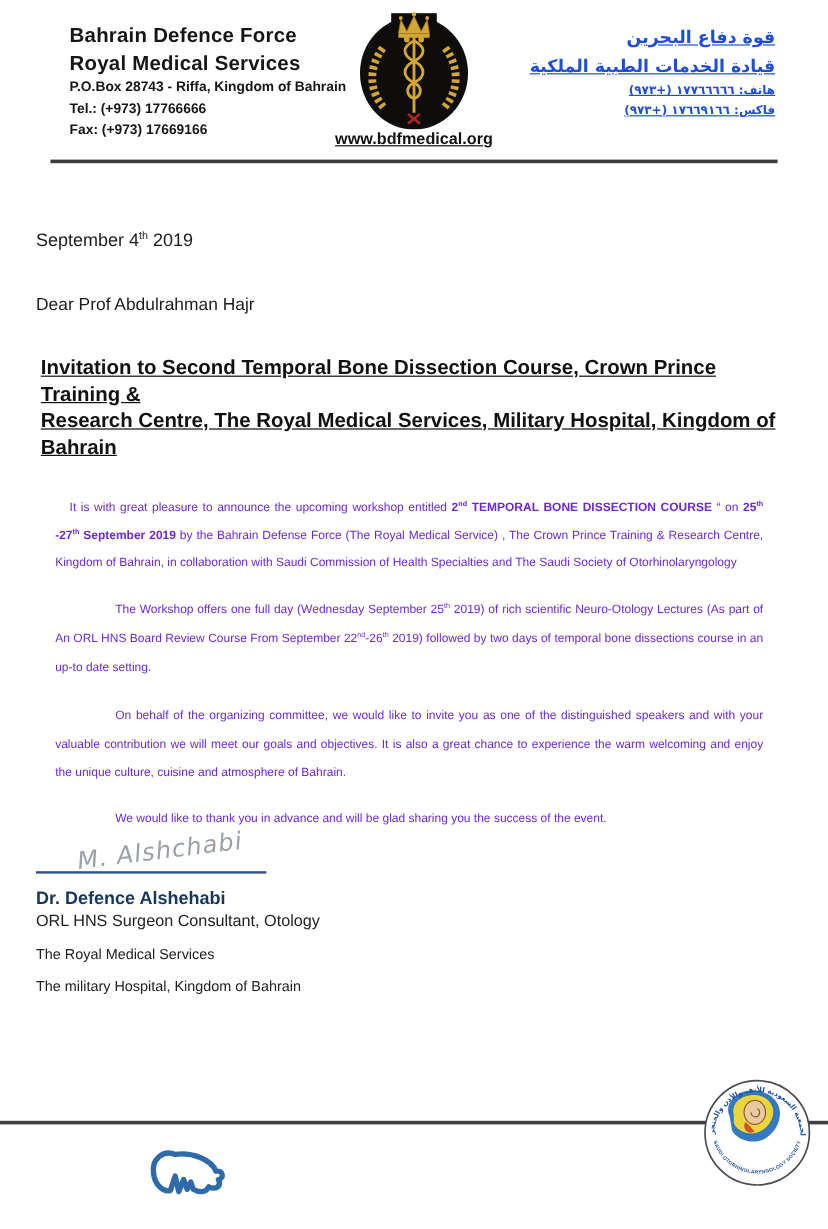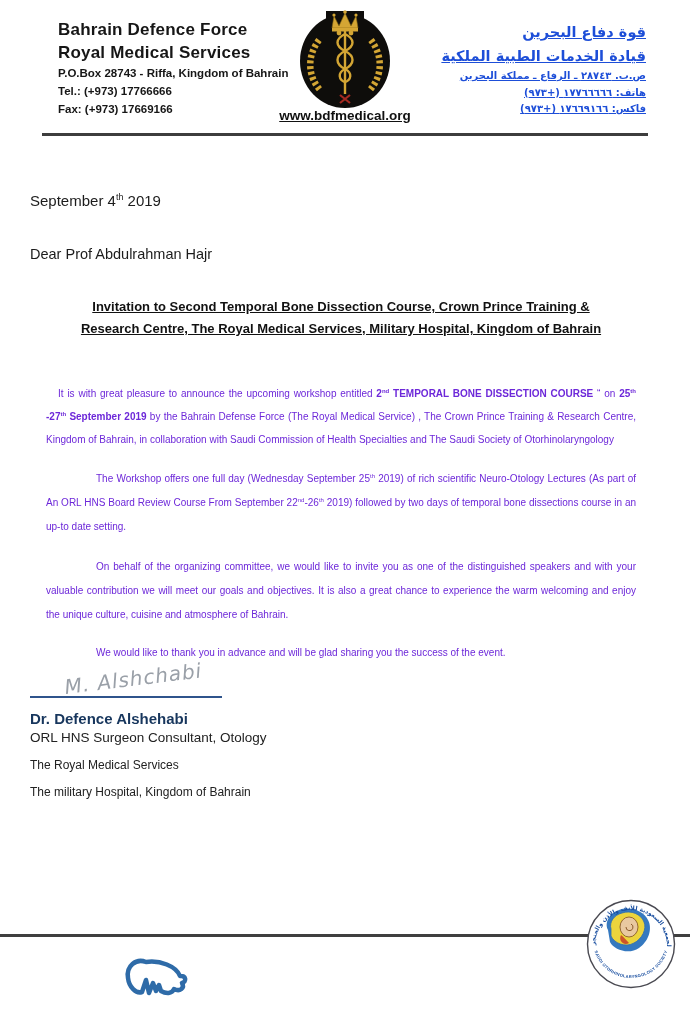--- a/index.html
+++ b/index.html
@@ -28,22 +28,22 @@
   .hdr-right .small{font-size:10px;font-weight:bold;line-height:16.5px;}
   .hdr-right .small:first-of-type{margin-top:4px;}
 
   .rule-top{position:absolute;left:42px;top:133px;width:606px;height:2.5px;background:#3d3d3d;}
 
   
   .content{position:absolute;left:30px;top:192px;width:622px;}
   .date{font-size:15px;color:#1c1c1c;margin:0 0 37px 0;}
   .salutation{font-size:14.5px;color:#1c1c1c;margin:0 0 34px 0;}
   .subject{
-    text-align:center;font-size:13px;font-weight:bold;color:#111;
-    line-height:22px;margin:0 4px 42px 4px;
+    text-align:left;font-size:17px;font-weight:bold;color:#111;
+    line-height:22px;margin:0 4px 28px 4px;
   }
   .subject div{text-decoration:underline;}
   .para{color:#6d28d9;font-size:10px;text-align:justify;margin:16px;}
   .p1{line-height:23px;text-indent:12px;margin-bottom:6px;}
   .p2{line-height:24px;text-indent:50px;margin-bottom:14px;}
   .p3{line-height:24px;text-indent:50px;margin-bottom:16px;}
   .p4{line-height:19px;text-indent:50px;margin-bottom:0;}
 
   
   .handwriting{
@@ -94,21 +94,20 @@
       <circle cx="53" cy="27" r="2.4" fill="#d4a634"></circle>
 
       <path d="M42,89 L52,97 M52,89 L42,97" stroke="#a52a21" stroke-width="2.2"></path>
     </svg>
   </div>
   <div class="website">www.bdfmedical.org</div>
 
   <div class="hdr-right">
     <div class="big">قوة دفاع البحرين</div>
     <div class="big">قيادة الخدمات الطبية الملكية</div>
-    <div class="small">ص.ب. ٢٨٧٤٣ ـ الرفاع ـ مملكة البحرين</div>
     <div class="small">هاتف: ١٧٧٦٦٦٦٦ (+٩٧٣)</div>
     <div class="small">فاكس: ١٧٦٦٩١٦٦ (+٩٧٣)</div>
   </div>
 
   <div class="rule-top"></div>
 
   <div class="content">
     <div class="date"><span>September 4</span><sup>th</sup><span> 2019</span></div>
     <div class="salutation">Dear Prof Abdulrahman Hajr</div>
 

